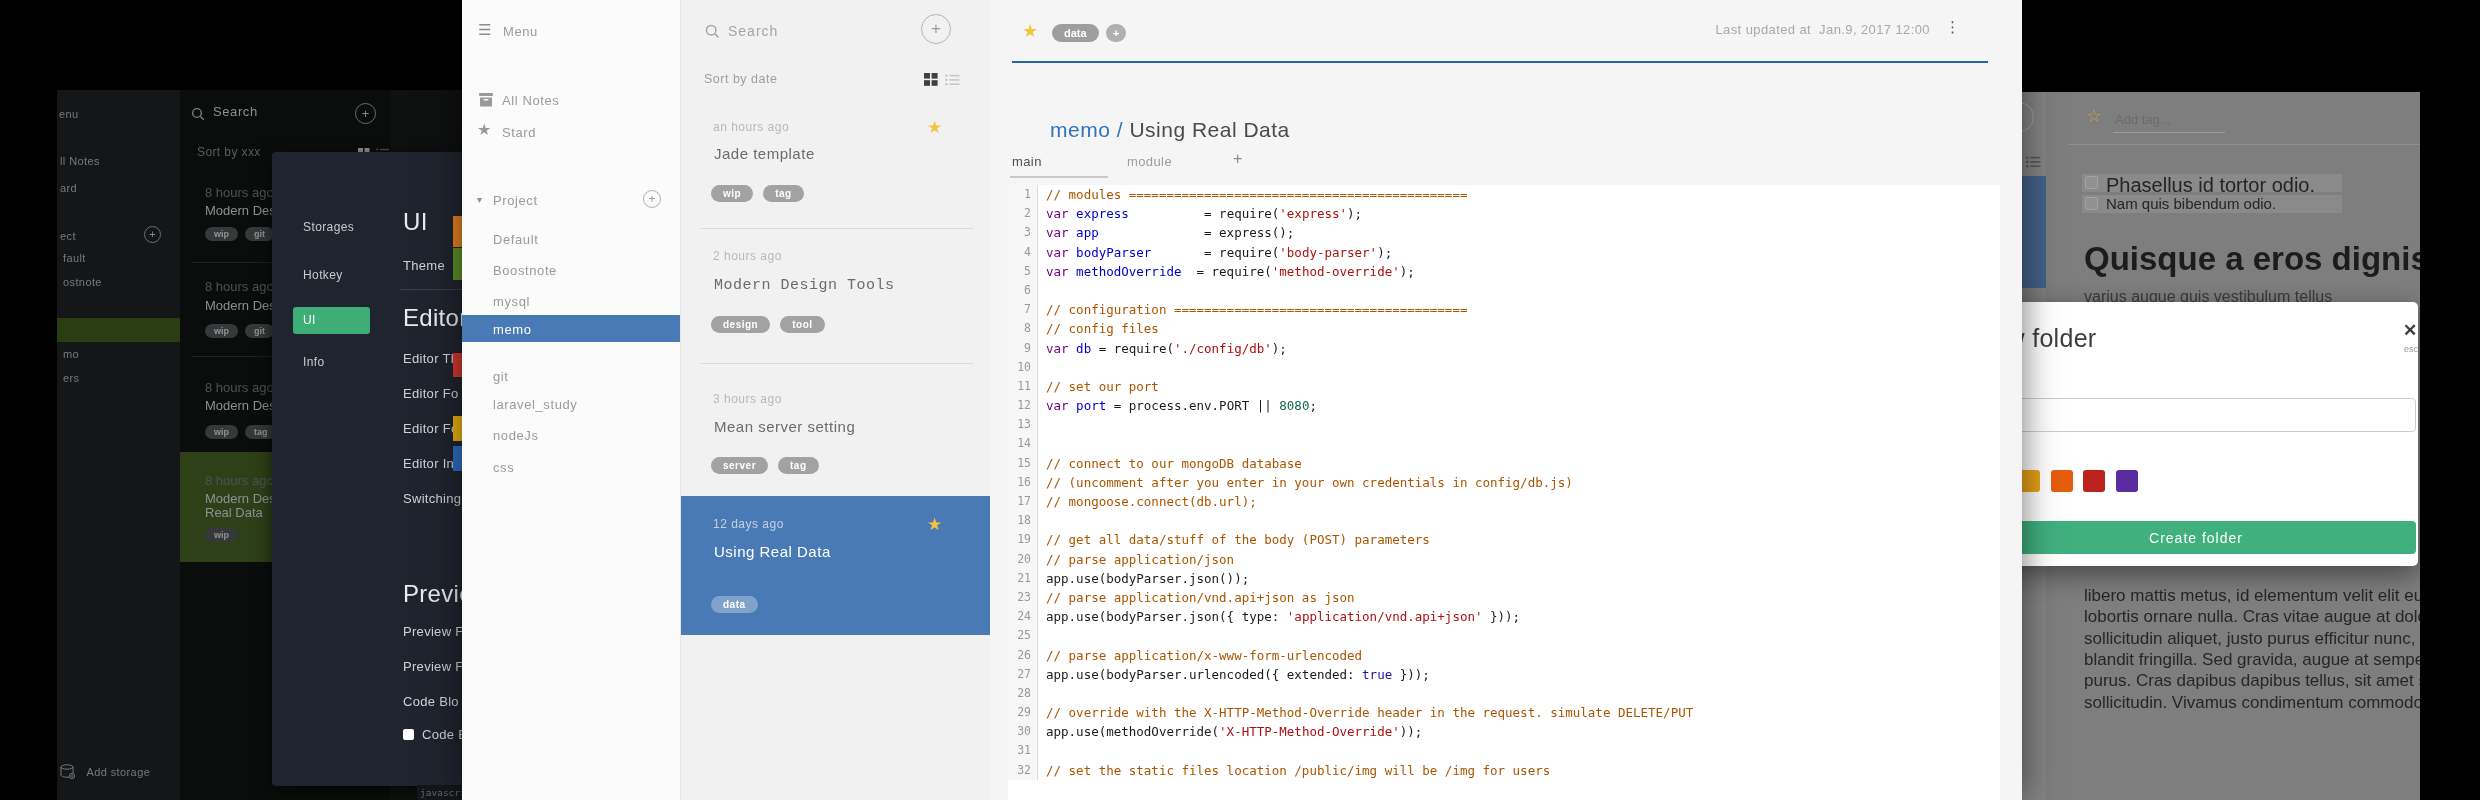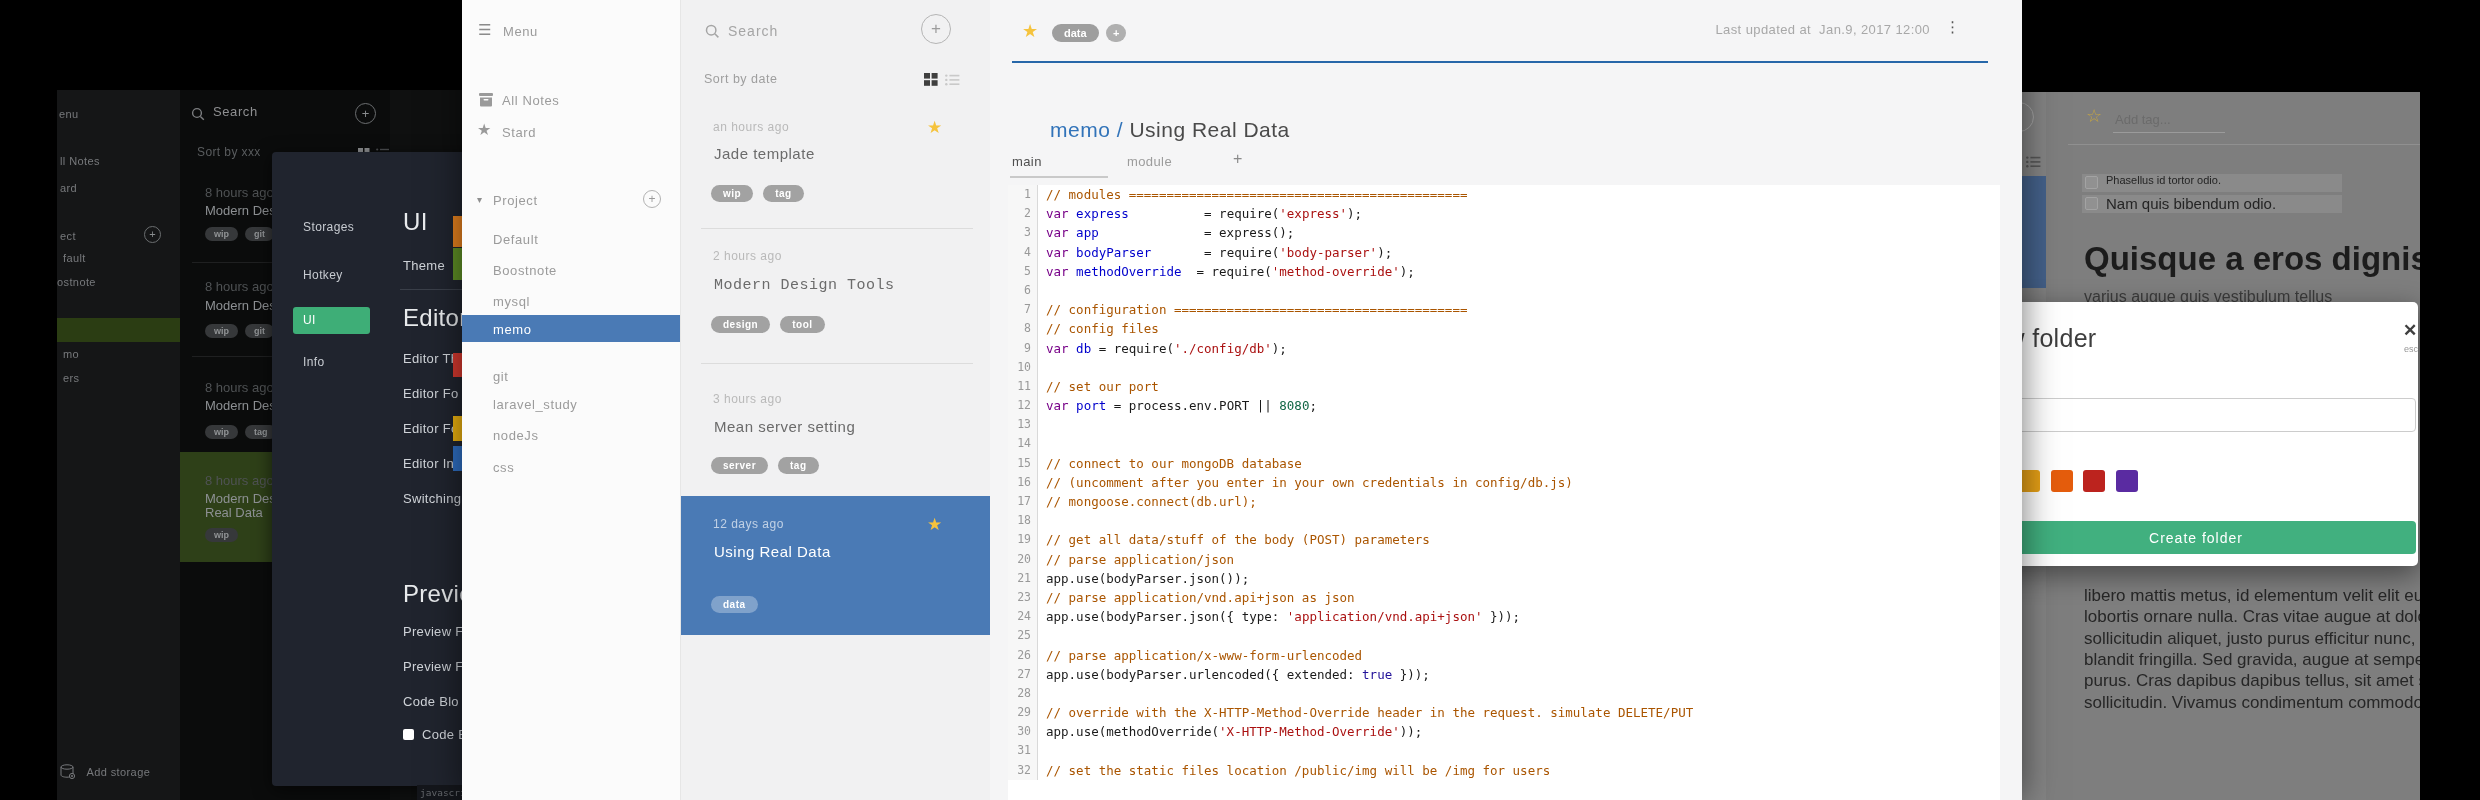--- a/index.html
+++ b/index.html
@@ -86,21 +86,21 @@
 
 <div class="abs" id="win-dark">
   <div class="abs" id="dk-nav">
     <div class="abs dk-txt nowrap" style="left:2px;top:18px;">enu</div>
     <div class="abs dk-txt nowrap" style="left:3px;top:65px;">ll Notes</div>
     <div class="abs dk-txt nowrap" style="left:3px;top:92px;">ard</div>
     <div class="abs dk-txt nowrap" style="left:3px;top:140px;">ect</div>
     <div class="abs circle-plus" style="left:87px;top:136px;width:17px;height:17px;line-height:15px;font-size:11px;">+</div>
     <div id="dk-folders" class="abs" style="left:0;top:156px;width:123px;">
         <div class="dk-row dk-txt" style="top: 0px;"><span style="margin-left: 6px;">fault</span></div>
-        <div class="dk-row dk-txt" style="top: 24px;"><span style="">ostnote</span></div>
+        <div class="dk-row dk-txt" style="top: 24px;"><span style="margin-left: 6px;">ostnote</span></div>
         <div class="dk-row dk-txt" style="top: 40px; margin-top: 32px;"><span style="margin-left: 6px;">sql</span></div>
         <div class="dk-row dk-txt" style="top: 72px; background: rgb(43, 61, 19);"><span style="margin-left: 6px;"></span></div>
         <div class="dk-row dk-txt" style="top: 96px;"><span style="margin-left: 6px;">mo</span></div>
         <div class="dk-row dk-txt" style="top: 120px;"><span style="margin-left: 6px;">ers</span></div>
       </div>
     <div class="abs" style="left:3px;top:672px;">
       <span style="display:inline-block;vertical-align:middle;">
         <svg width="16" height="15" viewBox="0 0 16 15">
             <ellipse cx="7" cy="3" rx="6" ry="2.2" fill="none" stroke="#77797c"></ellipse>
             <path d="M1 3v8c0 1.2 2.7 2.2 6 2.2s6-1 6-2.2V3" fill="none" stroke="#77797c"></path>
@@ -222,21 +222,21 @@
     </div>
     <div class="abs" style="left:0;top:84px;width:24px;height:112px;background:#44618a;"></div>
   </div>
   <div class="abs" style="left:64px;top:13px;font-size:18px;color:#c3a444;">☆</div>
   <div class="abs nowrap" style="left:93px;top:20px;font-size:13px;color:#6b6b6b;">Add tag...</div>
   <div class="abs" style="left:91px;top:40px;width:112px;height:1px;background:#9b9b9b;"></div>
   <div class="abs" style="left:46px;top:52px;width:352px;height:1px;background:#909090;"></div>
   <div id="rt-checks">
       <div class="rt-row" style="left: 60px; top: 82px; width: 260px; height: 18px;">
         <div class="chk" style="left: 3px; top: 2px;"></div>
-        <span class="abs nowrap" style="left: 24px; top: 0px; font-size: 11px; color: rgb(36, 36, 36);">Phasellus id tortor odio.</span>
+        <span class="abs nowrap" style="left: 24px; top: 0px; font-size: 20px; color: rgb(36, 36, 36);">Phasellus id tortor odio.</span>
       </div>
       <div class="rt-row" style="left: 60px; top: 103px; width: 260px; height: 18px;">
         <div class="chk" style="left: 3px; top: 2px;"></div>
         <span class="abs nowrap" style="left: 24px; top: 0px; font-size: 15px; color: rgb(36, 36, 36);">Nam quis bibendum odio.</span>
       </div>
     </div>
   <div class="abs nowrap rt-text" style="left:62px;top:148px;width:340px;font-size:33px;font-weight:bold;color:#1c1c1c;">Quisque a eros dignissim</div>
   <div class="abs nowrap" style="left:62px;top:196px;width:336px;font-size:16px;color:#3b3b3b;">varius augue quis vestibulum tellus</div>
   <div id="rt-par">
       <div class="abs nowrap" style="left: 62px; top: 494px; width: 336px; font-size: 17px; color: rgb(38, 38, 38);">libero mattis metus, id elementum velit elit eu diam. Prae</div>

